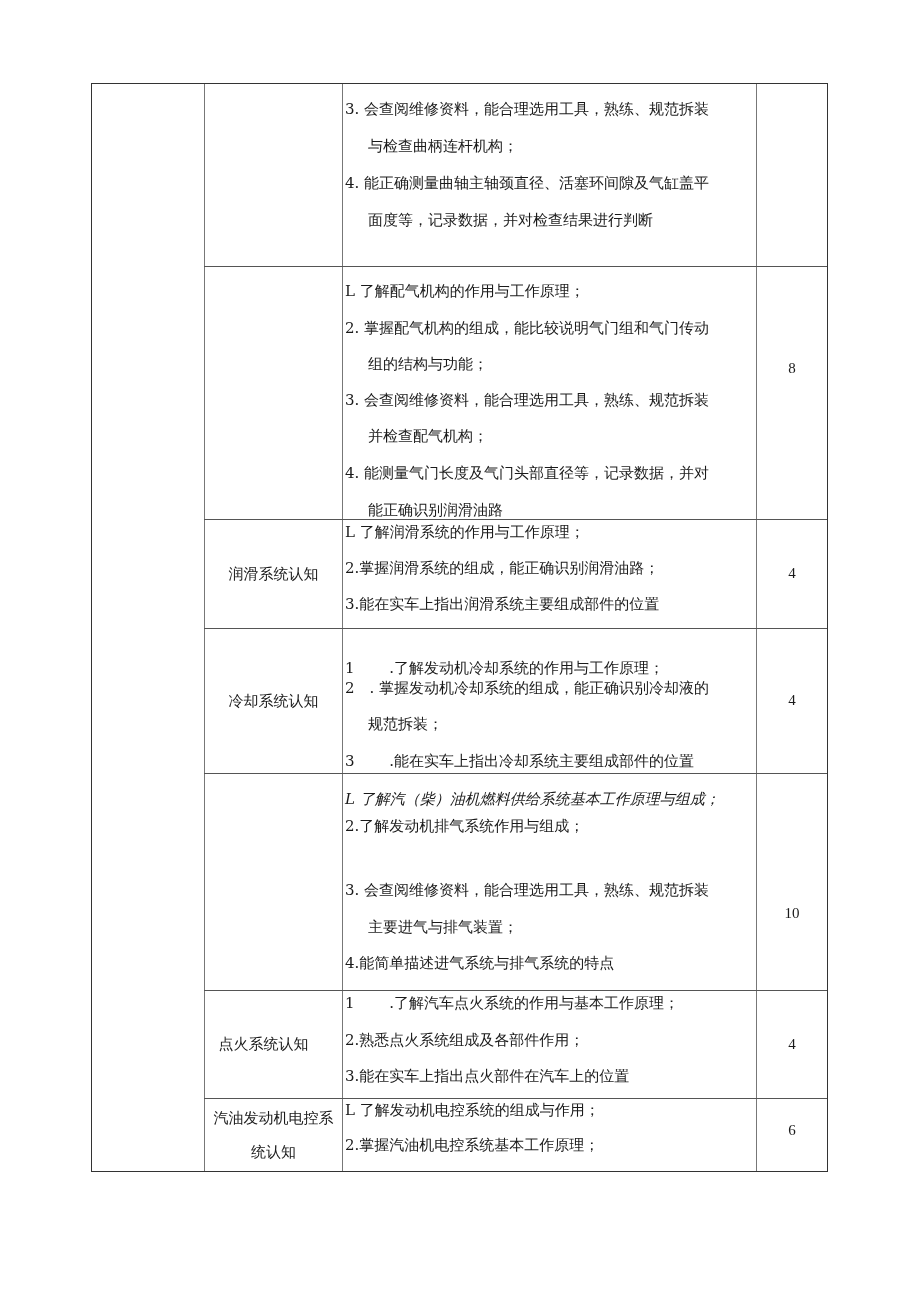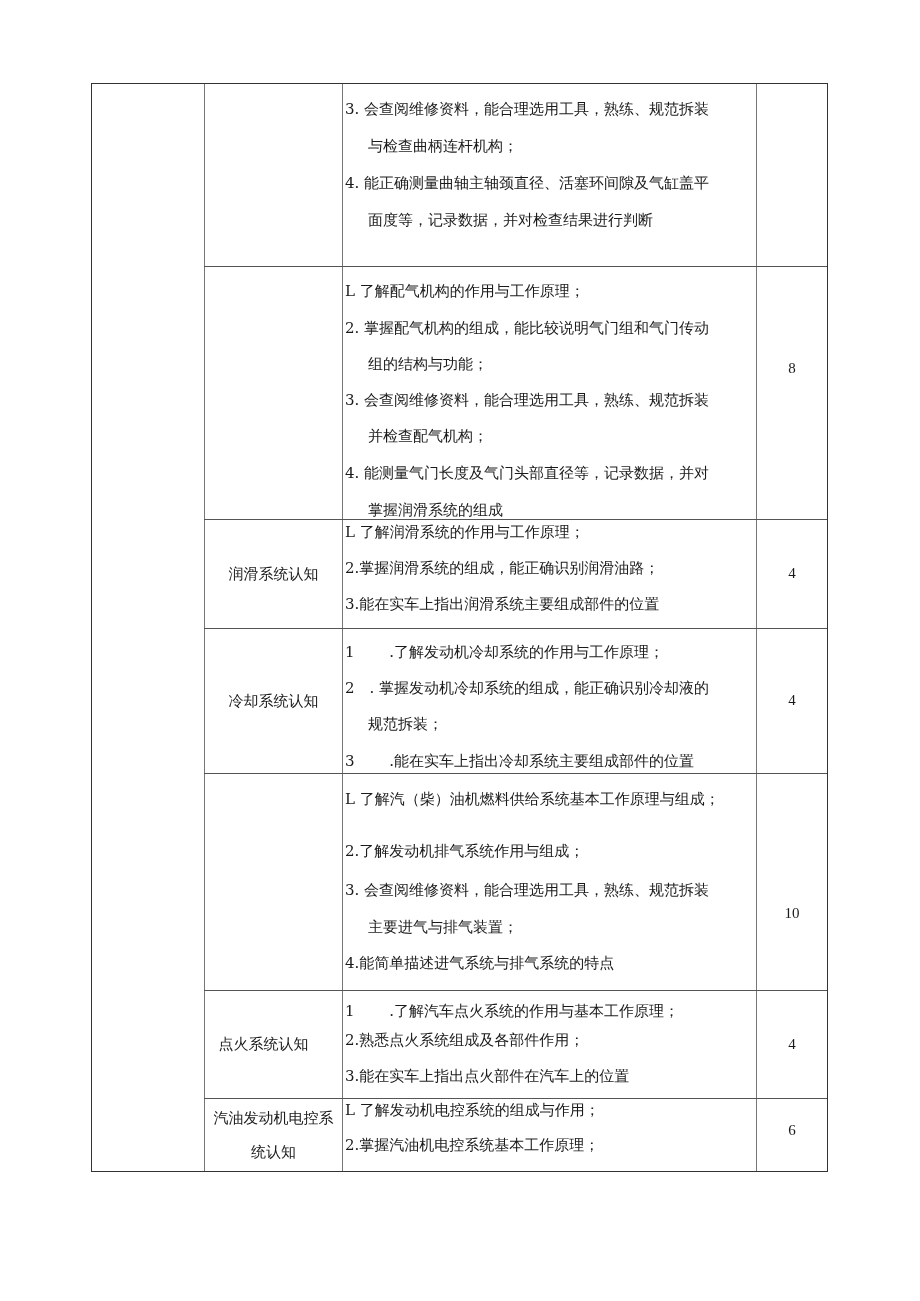--- a/index.html
+++ b/index.html
@@ -39,59 +39,59 @@
       <div class="line indent" style="top:126px;">面度等，记录数据，并对检查结果进行判断</div>
     </div>
 
     <div class="cell" style="left:251px;top:182px;width:413px;height:253px;">
       <div class="line" style="top:15px;">L 了解配气机构的作用与工作原理；</div>
       <div class="line" style="top:52px;">2. 掌握配气机构的组成，能比较说明气门组和气门传动</div>
       <div class="line indent" style="top:88px;">组的结构与功能；</div>
       <div class="line" style="top:124px;">3. 会查阅维修资料，能合理选用工具，熟练、规范拆装</div>
       <div class="line indent" style="top:160px;">并检查配气机构；</div>
       <div class="line" style="top:197px;">4. 能测量气门长度及气门头部直径等，记录数据，并对</div>
-      <div class="line indent" style="top:234px;height:18px;overflow:hidden;">掌握润滑系统的组成</div>
+      <div class="line indent" style="top:234px;height:18px;overflow:hidden;">能正确识别润滑油路</div>
     </div>
     <div class="cell hours" style="left:665px;top:182px;width:70px;height:253px;padding-bottom:48px;">8</div>
 
     <div class="cell name" style="left:113px;top:435px;width:137px;height:109px;">
       <span>润滑系统认知</span>
     </div>
     <div class="cell" style="left:251px;top:435px;width:413px;height:109px;">
       <div class="line" style="top:3px;text-align:right;">L 了解润滑系统的作用与工作原理；</div>
       <div class="line" style="top:39px;">2.掌握润滑系统的组成，能正确识别润滑油路；</div>
       <div class="line" style="top:75px;">3.能在实车上指出润滑系统主要组成部件的位置</div>
     </div>
     <div class="cell hours" style="left:665px;top:435px;width:70px;height:109px;">4</div>
 
     <div class="cell name" style="left:113px;top:544px;width:137px;height:145px;">
       <span>冷却系统认知</span>
     </div>
     <div class="cell" style="left:251px;top:544px;width:413px;height:145px;">
-      <div class="line" style="top:14px;">1　　 .了解发动机冷却系统的作用与工作原理；</div>
+      <div class="line" style="top:30px;">1　　 .了解发动机冷却系统的作用与工作原理；</div>
       <div class="line" style="top:50px;">2　. 掌握发动机冷却系统的组成，能正确识别冷却液的</div>
       <div class="line indent" style="top:86px;">规范拆装；</div>
       <div class="line" style="top:123px;">3　　 .能在实车上指出冷却系统主要组成部件的位置</div>
     </div>
     <div class="cell hours" style="left:665px;top:544px;width:70px;height:145px;">4</div>
 
     <div class="cell" style="left:251px;top:689px;width:413px;height:217px;">
-      <div class="line" style="top:16px;">L 了解汽（柴）油机燃料供给系统基本工作原理与组成；</div>
-      <div class="line" style="top:68px;">2.了解发动机排气系统作用与组成；</div>
+      <div class="line" style="top:16px;font-style:italic;">L 了解汽（柴）油机燃料供给系统基本工作原理与组成；</div>
+      <div class="line" style="top:43px;">2.了解发动机排气系统作用与组成；</div>
       <div class="line" style="top:107px;">3. 会查阅维修资料，能合理选用工具，熟练、规范拆装</div>
       <div class="line indent" style="top:144px;">主要进气与排气装置；</div>
       <div class="line" style="top:180px;">4.能简单描述进气系统与排气系统的特点</div>
     </div>
     <div class="cell hours" style="left:665px;top:730px;width:70px;height:217px;padding-bottom:18px;">10</div>
 
     <div class="cell name" style="left:103px;top:906px;width:137px;height:108px;">
       <span>点火系统认知</span>
     </div>
     <div class="cell" style="left:251px;top:906px;width:413px;height:108px;">
-      <div class="line" style="top:3px;margin-top:8px;">1　　 .了解汽车点火系统的作用与基本工作原理；</div>
+      <div class="line" style="top:3px;">1　　 .了解汽车点火系统的作用与基本工作原理；</div>
       <div class="line" style="top:40px;">2.熟悉点火系统组成及各部件作用；</div>
       <div class="line" style="top:76px;">3.能在实车上指出点火部件在汽车上的位置</div>
     </div>
     <div class="cell hours" style="left:665px;top:906px;width:70px;height:108px;">4</div>
 
     <div class="cell name" style="left:113px;top:1014px;width:137px;height:73px;">
       <div style="line-height:34px;">
         <span>汽油发动机电控系</span>
         <span>统认知</span>
       </div>

